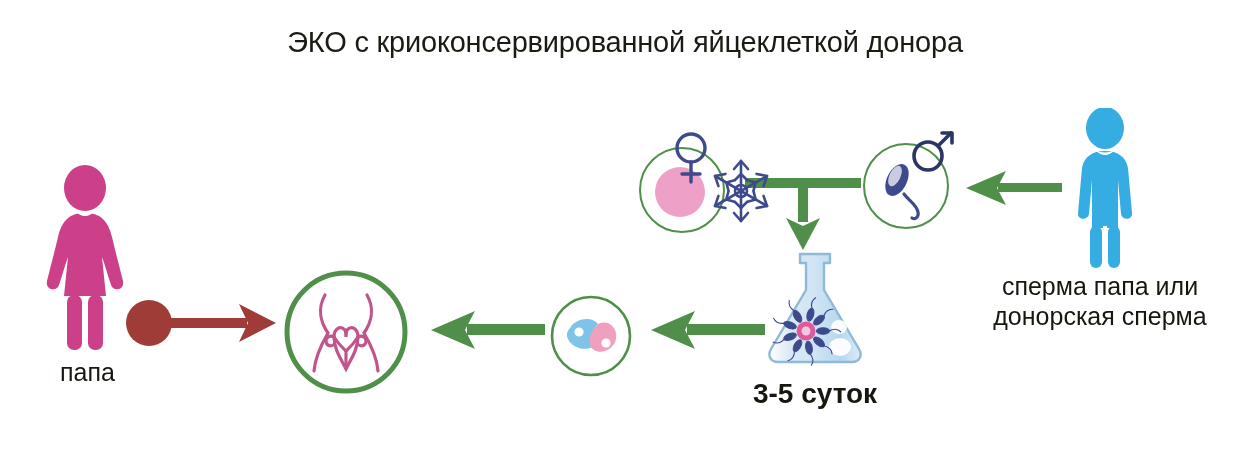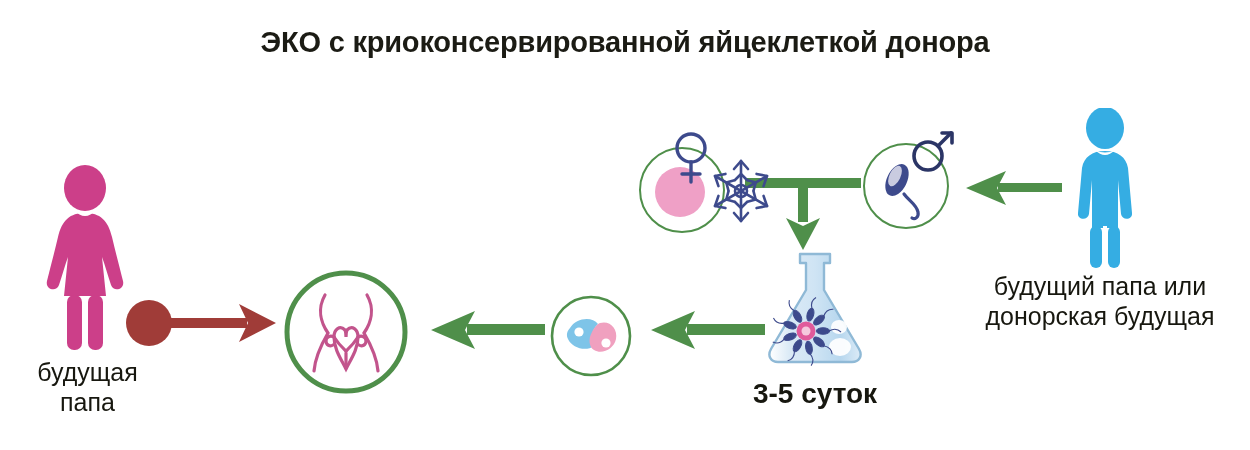--- a/index.html
+++ b/index.html
@@ -19,21 +19,21 @@
   }
   .abs { position: absolute; }
 
   #title {
     position: absolute;
     top: 26px;
     left: 0;
     width: 1250px;
     text-align: center;
     font-size: 29px;
-    font-weight: bold;
+    font-weight: normal;
     color: #1b1b14;
     letter-spacing: -0.2px;
     white-space: nowrap;
   }
 
   .caption {
     position: absolute;
     font-size: 25px;
     color: #17170f;
     line-height: 1.18;
@@ -90,21 +90,20 @@
 
         <rect x="27" y="130" width="15" height="55" rx="7"></rect>
         <rect x="48" y="130" width="15" height="55" rx="7"></rect>
       </g>
 
       <path d="M34 45 Q45 57 56 45 Q45 50 34 45 Z" fill="#ffffff"></path>
     </svg>
   </div>
 
   <div class="caption" id="mother-caption">
-    <div>будущая</div>
     <div>папа</div>
   </div>
 
   <div class="abs" style="left:126px; top:296px;">
     <svg width="150" height="55" viewBox="0 0 150 55">
       <circle cx="23" cy="27" r="23" fill="#a03c38"></circle>
       <rect x="23" y="22" width="98" height="10" fill="#a03c38"></rect>
       <path d="M113 8 L150 27 L113 46 L122 27 Z" fill="#a03c38"></path>
     </svg>
   </div>
@@ -323,17 +322,17 @@
         <rect x="40" y="118" width="12" height="42" rx="6"></rect>
       </g>
 
       <path d="M27 42 Q37 52 47 42 Q37 47 27 42 Z" fill="#ffffff"></path>
 
       <rect x="35" y="118" width="4" height="42" fill="#ffffff"></rect>
     </svg>
   </div>
 
   <div class="caption" id="father-caption">
-    <div>будущий папа или</div>
-    <div>донорская будущая</div>
+    <div>сперма папа или</div>
+    <div>донорская сперма</div>
   </div>
 
 </div>
 
 </body></html>

